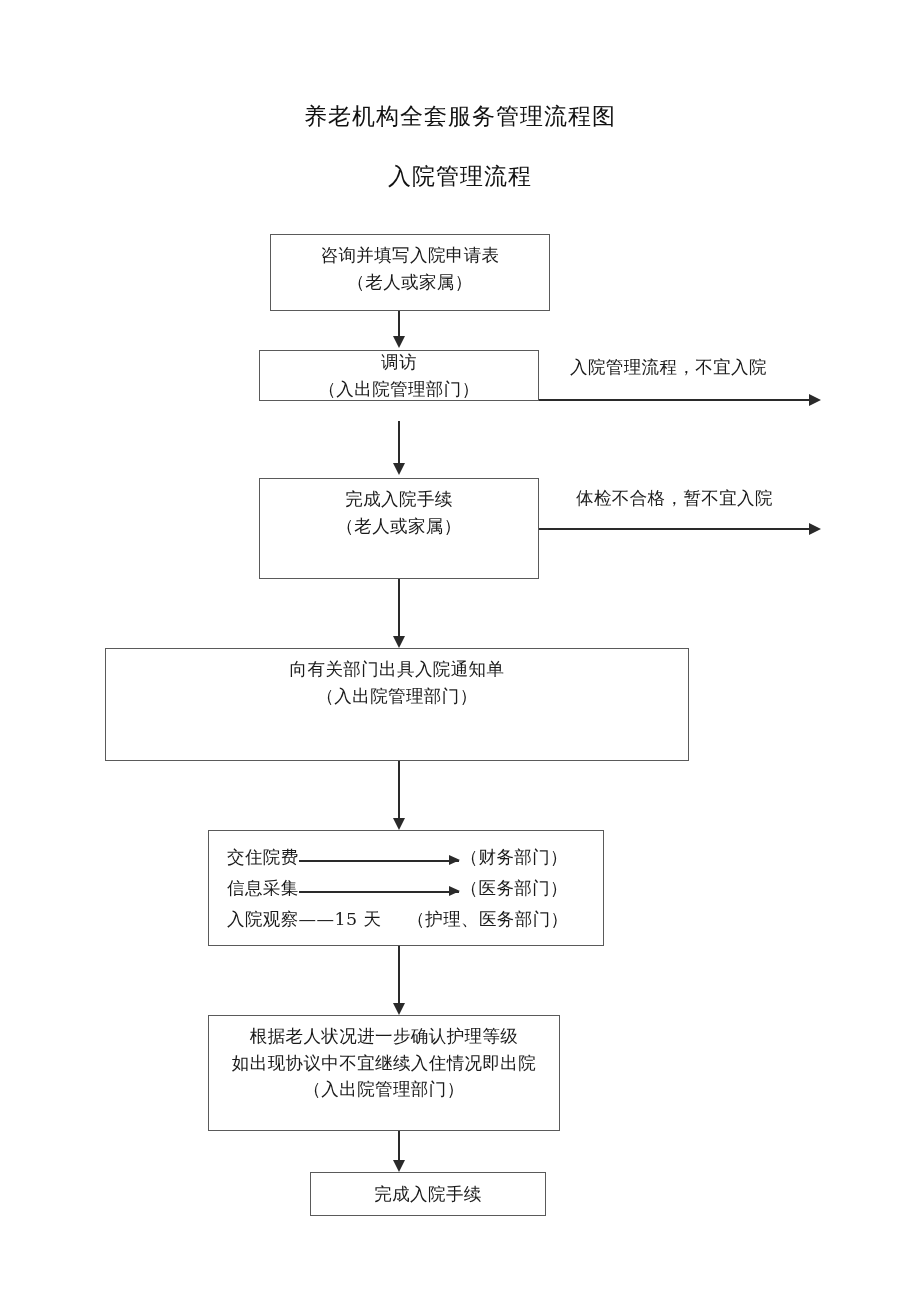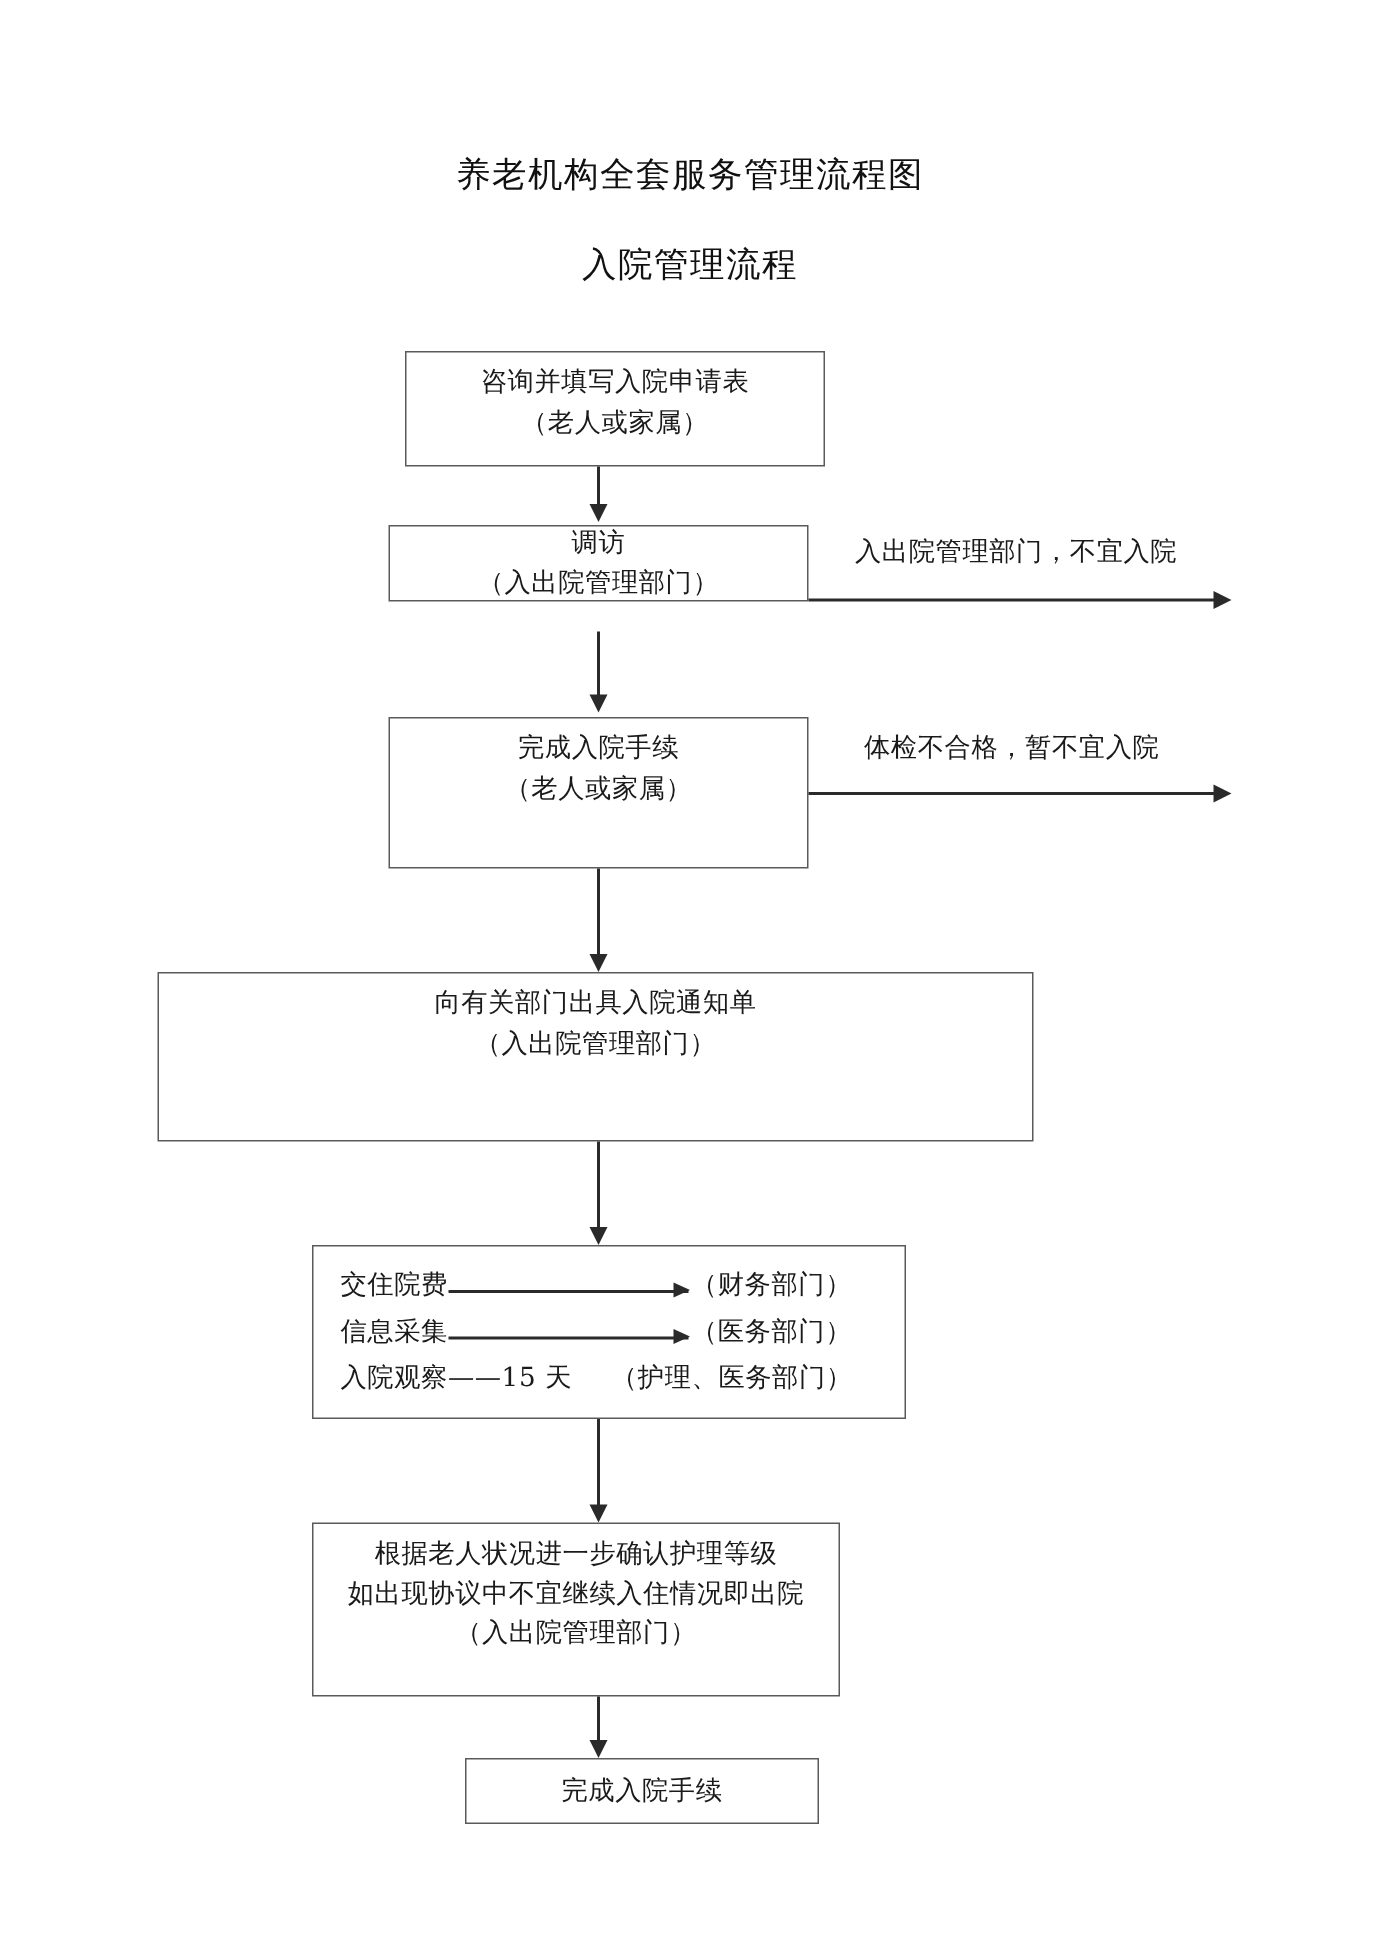--- a/index.html
+++ b/index.html
@@ -153,21 +153,21 @@
   <div class="vline" style="left:398px; top:311px; height:27px;"></div>
   <div class="arrow-down" style="left:392.6px; top:336px;"></div>
 
   <div class="node center-v" id="node-2">
     <div class="inner">
       <div class="line">调访</div>
       <div class="line">（入出院管理部门）</div>
     </div>
   </div>
 
-  <div class="edge-label" style="left:570px; top:355px;">入出院管理部门，不宜入院</div>
+  <div class="edge-label" style="left:570px; top:355px;">入院管理流程，不宜入院</div>
   <div class="hline" style="left:539px; top:399px; width:272px;"></div>
   <div class="arrow-right" style="left:809px; top:393.5px;"></div>
 
   <div class="vline" style="left:398px; top:421px; height:43px;"></div>
   <div class="arrow-down" style="left:392.6px; top:463px;"></div>
 
   <div class="node" id="node-3">
     <div class="inner">
       <div class="line">完成入院手续</div>
       <div class="line">（老人或家属）</div>

